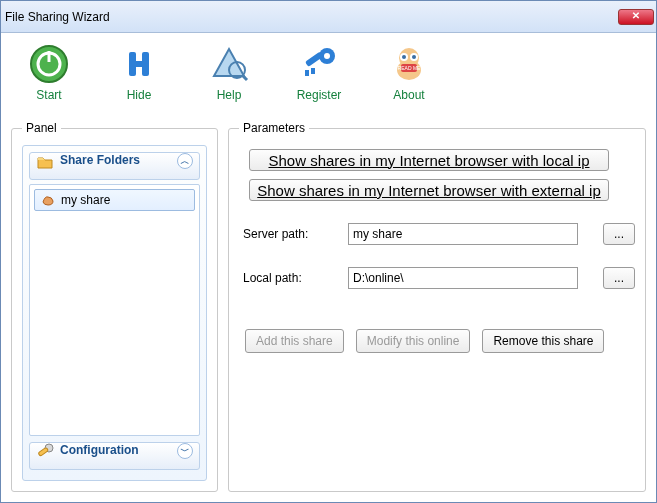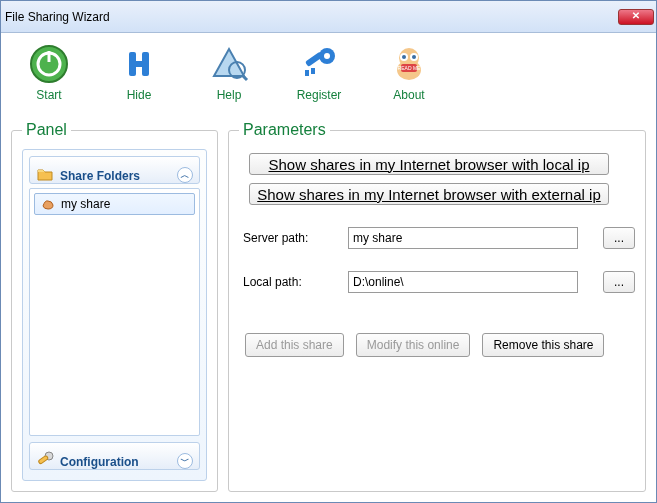--- a/index.html
+++ b/index.html
@@ -73,22 +73,22 @@
     gap: 10px;
   }
   fieldset {
     border: 1px solid #c9c9c9;
     border-radius: 3px;
     padding: 10px;
     margin: 0;
   }
   legend {
     padding: 0 4px;
-    font-size: 16px;
-    color: #15803d;
+    font-size: 12px;
+    color: #000000;
   }
   .panel {
     width: 210px;
     height: 100%;
     display: flex;
     flex-direction: column;
   }
   .panel-inner {
     flex: 1;
     background: linear-gradient(#fdfefe, #eef5fd);
@@ -97,21 +97,21 @@
     padding: 6px;
     display: flex;
     flex-direction: column;
   }
   .accordion-header {
     height: 28px;
     background: linear-gradient(#fff, #e6eef9);
     border: 1px solid #bcd1ea;
     border-radius: 3px;
     display: flex;
-    align-items: flex-end;
+    align-items: flex-start;
     padding: 0 6px;
     gap: 6px;
     color: #1a4f8a;
     font-weight: bold;
     cursor: pointer;
     margin-bottom: 4px;
   }
   .accordion-header .chev {
     margin-left: auto;
     width: 16px;

